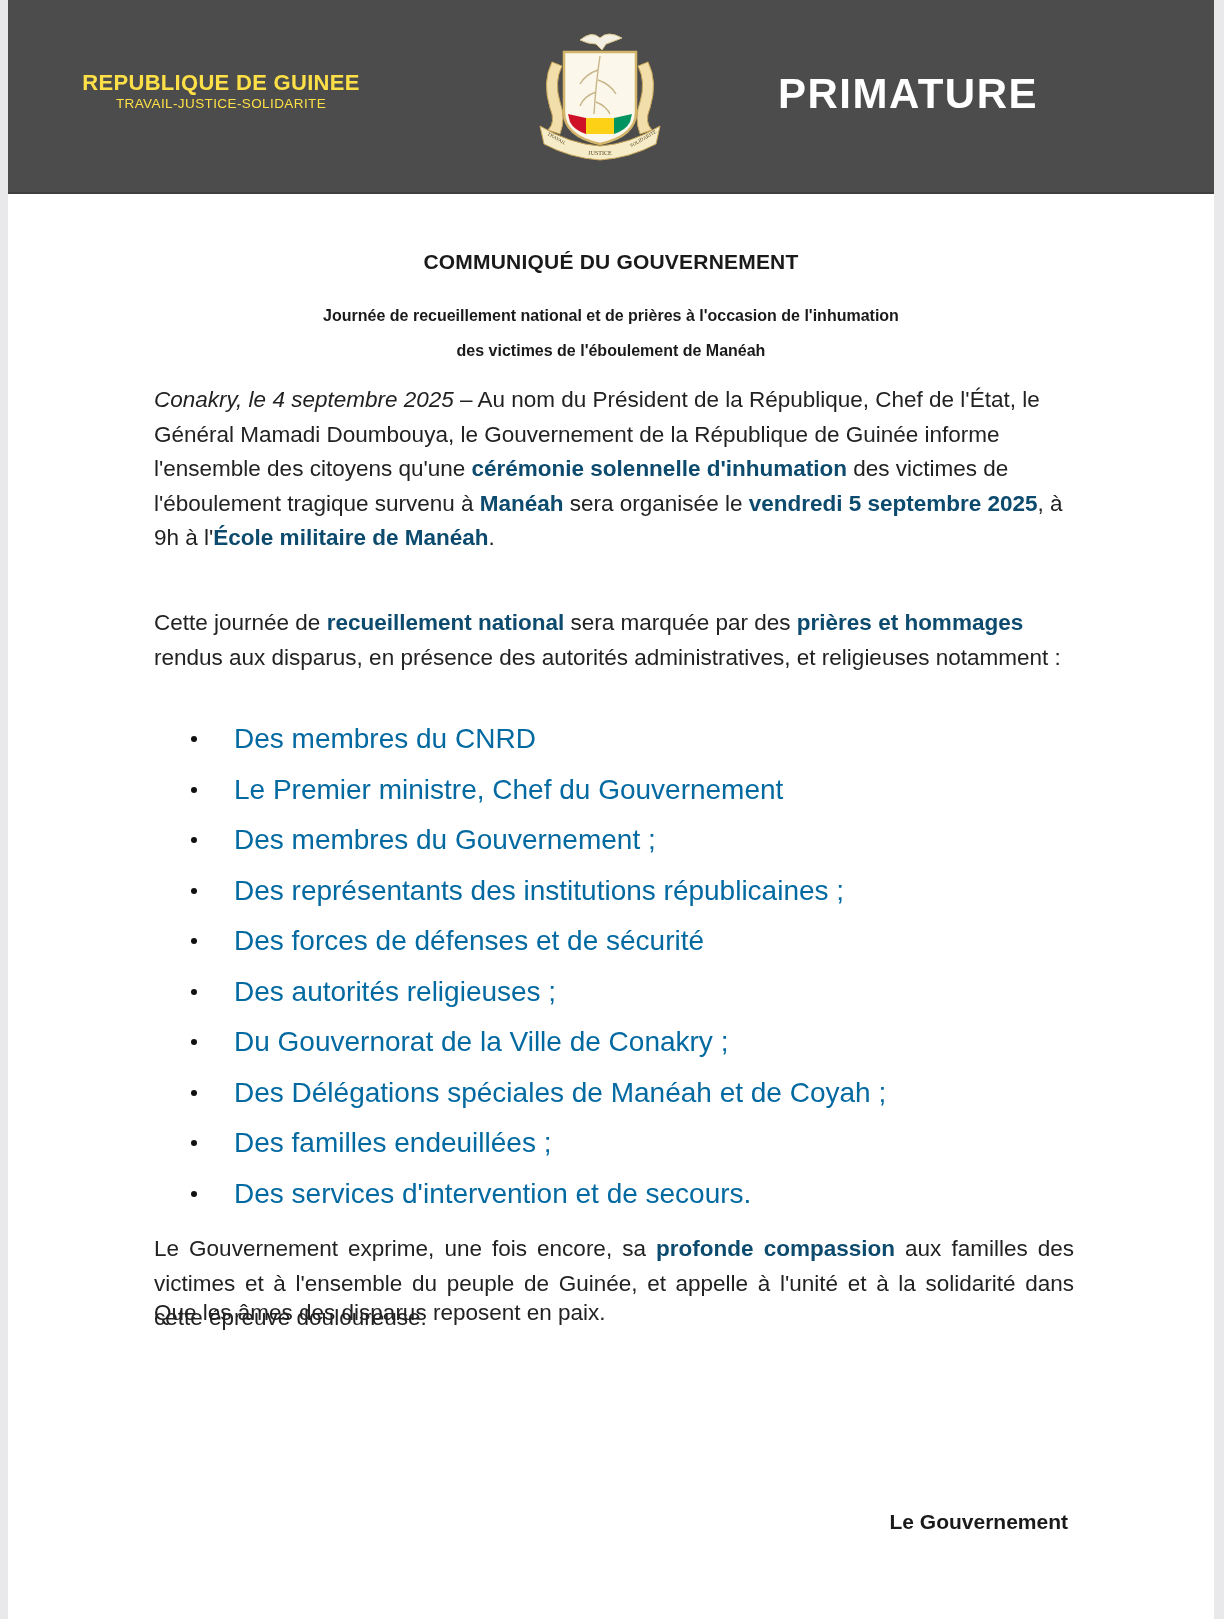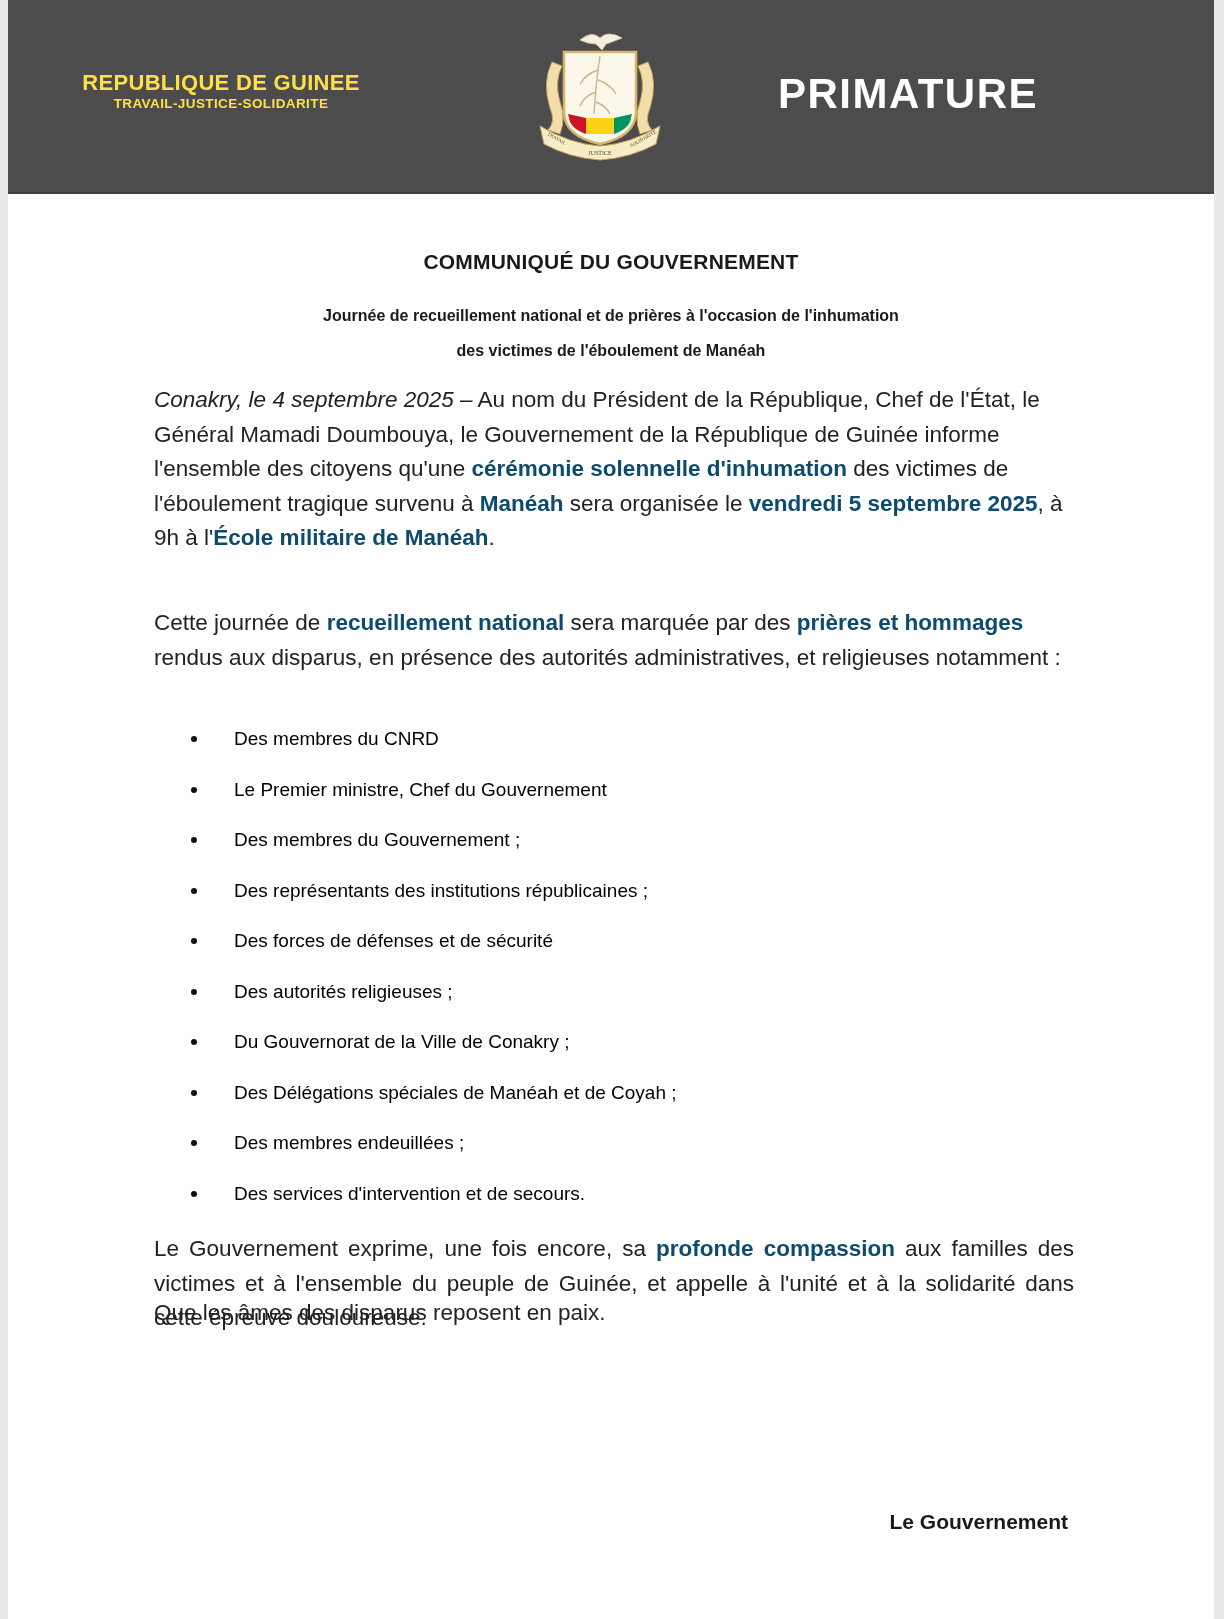--- a/index.html
+++ b/index.html
@@ -19,21 +19,21 @@
     background: #4b4c4b;
     border-bottom: 2px solid #3e3f3e;
   }
   .hdr-left {
     position: absolute; left: 48px; top: 70px; width: 330px; text-align: center; color: #fde047;
   }
   .hdr-country {
     font-weight: 700; font-size: 22px; letter-spacing: 0.3px; line-height: 26px;
   }
   .hdr-motto {
-    font-weight: 700; font-size: 13.5px; letter-spacing: 0.4px; line-height: 16px;
+    font-weight: 400; font-size: 13.5px; letter-spacing: 0.4px; line-height: 16px;
   }
   .hdr-right {
     position: absolute; left: 770px; top: 70px; color: #fff;
     font-weight: 700; font-size: 42px; letter-spacing: 1.5px;
   }
   .emblem {
     position: absolute; left: 522px; top: 22px; width: 140px; height: 140px;
   }
   .doc-title {
     position: absolute; left: 0; top: 250px; width: 1206px; text-align: center;
@@ -47,21 +47,21 @@
     position: absolute; left: 146px; width: 920px;
     font-size: 22.5px; line-height: 34.5px; color: #222;
   }
   .body-text b { color: #0c4a6e; font-weight: 700; }
   .p1 { top: 383px; }
   .p2 { top: 606px; }
   .p3 { top: 1232px; text-align: justify; }
   .p4 { top: 1296px; }
   .bullets { position: absolute; left: 146px; top: 722px; width: 900px; margin: 0; padding: 0; list-style: none; }
   .bullets li {
-    position: relative; height: 50.5px; line-height: 34px; font-size: 19px; color: #000000;
+    position: relative; height: 50.5px; line-height: 34px; font-size: 28px; color: #0369a1;
     padding-left: 80px;
   }
   .bullet-dot {
     position: absolute; left: 37px; top: 14px; width: 6px; height: 6px; border-radius: 50%;
     background: #111;
   }
   .signature {
     position: absolute; left: 820px; top: 1510px; width: 240px; text-align: right;
     font-weight: 700; font-size: 21px;
   }
@@ -114,21 +114,21 @@
 
   <ul class="bullets">
     <li><span class="bullet-dot"></span><span>Des membres du CNRD</span></li>
     <li><span class="bullet-dot"></span><span>Le Premier ministre, Chef du Gouvernement</span></li>
     <li><span class="bullet-dot"></span><span>Des membres du Gouvernement ;</span></li>
     <li><span class="bullet-dot"></span><span>Des représentants des institutions républicaines ;</span></li>
     <li><span class="bullet-dot"></span><span>Des forces de défenses et de sécurité</span></li>
     <li><span class="bullet-dot"></span><span>Des autorités religieuses ;</span></li>
     <li><span class="bullet-dot"></span><span>Du Gouvernorat de la Ville de Conakry ;</span></li>
     <li><span class="bullet-dot"></span><span>Des Délégations spéciales de Manéah et de Coyah ;</span></li>
-    <li><span class="bullet-dot"></span><span>Des membres endeuillées ;</span></li>
+    <li><span class="bullet-dot"></span><span>Des familles endeuillées ;</span></li>
     <li><span class="bullet-dot"></span><span>Des services d'intervention et de secours.</span></li>
   </ul>
 
   <div class="body-text p3"><span>Le Gouvernement exprime, une fois encore, sa </span><b>profonde compassion</b><span> aux familles des victimes et à l'ensemble du peuple de Guinée, et appelle à l'unité et à la solidarité dans cette épreuve douloureuse.</span></div>
 
   <div class="body-text p4">Que les âmes des disparus reposent en paix.</div>
 
   <div class="signature">Le Gouvernement</div>
 </div>
 

